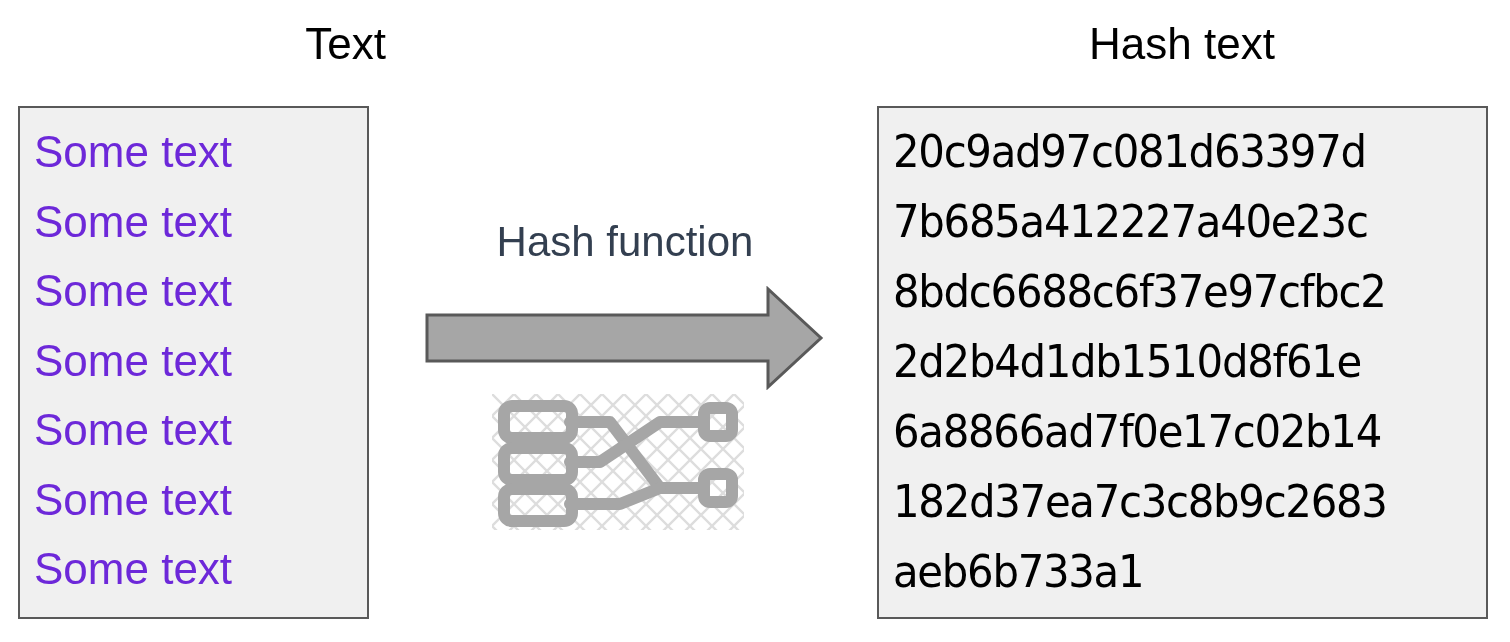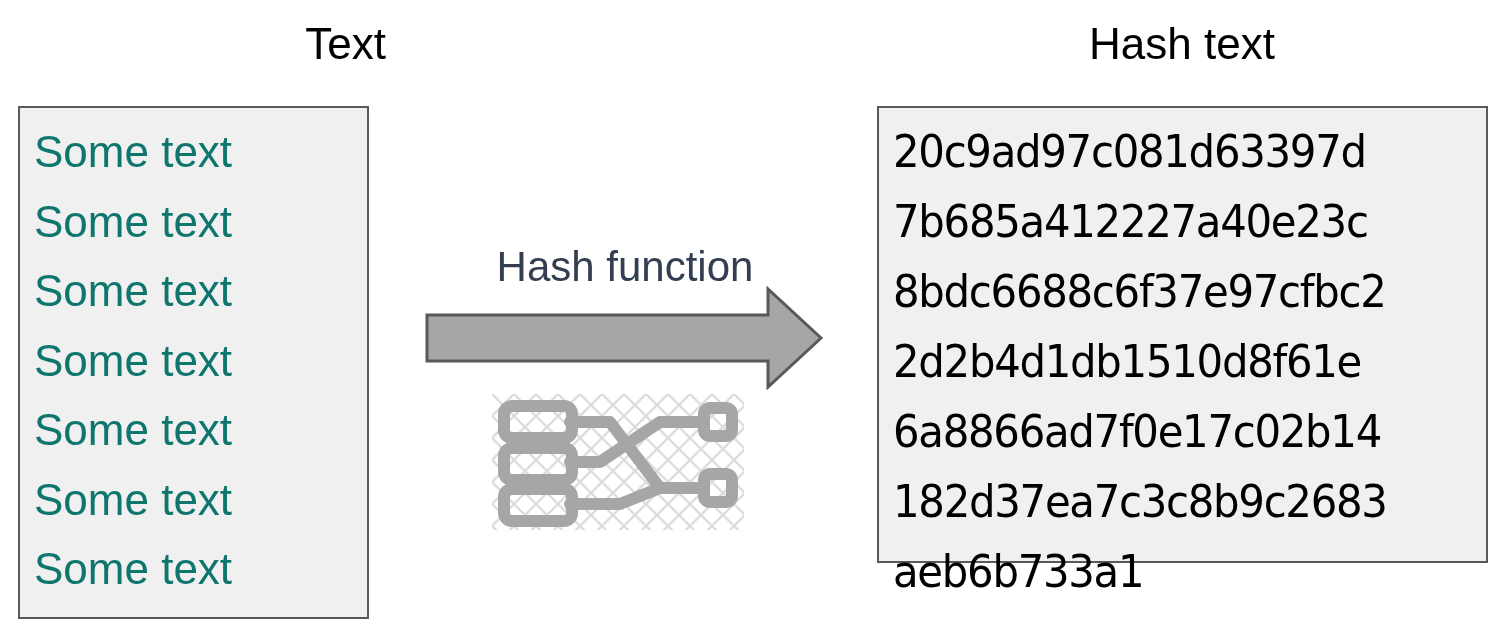--- a/index.html
+++ b/index.html
@@ -48,56 +48,56 @@
   #text-panel {
     left: 18px;
     top: 106px;
     width: 351px;
     height: 513px;
   }
   #hash-panel {
     left: 877px;
     top: 106px;
     width: 611px;
-    height: 457px;
+    height: 513px;
   }
 
   .panel-inner {
     position: absolute;
     left: 14px;
     top: 9px;
     right: 6px;
   }
 
   
   .text-line {
     font-family: "Liberation Sans", sans-serif;
     font-size: 44px;
     line-height: 69.5px;
-    color: #0f766e;
+    color: #6d28d9;
     white-space: nowrap;
   }
 
   
   .hash-line {
     font-family: "DejaVu Sans", sans-serif;
     font-size: 45px;
     line-height: 70px;
     color: #000000;
     white-space: nowrap;
     letter-spacing: -1.4px;
     transform: scaleX(0.93);
     transform-origin: left center;
   }
 
   
   #hash-function-label {
     position: absolute;
     left: 400px;
-    top: 244px;
+    top: 219px;
     width: 450px;
     text-align: center;
     font-family: "Liberation Sans", sans-serif;
     font-size: 42px;
     line-height: 1.08;
     color: #333F50;
     white-space: nowrap;
   }
 
   

